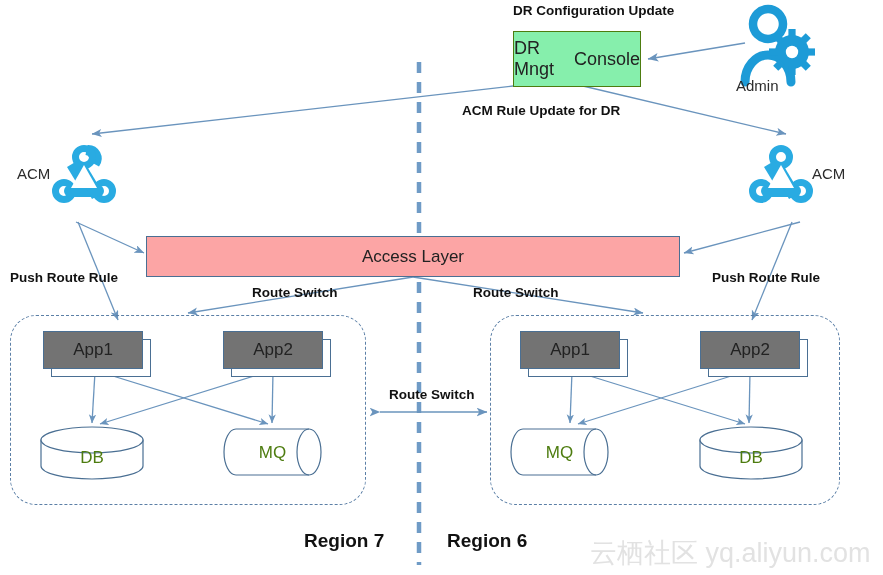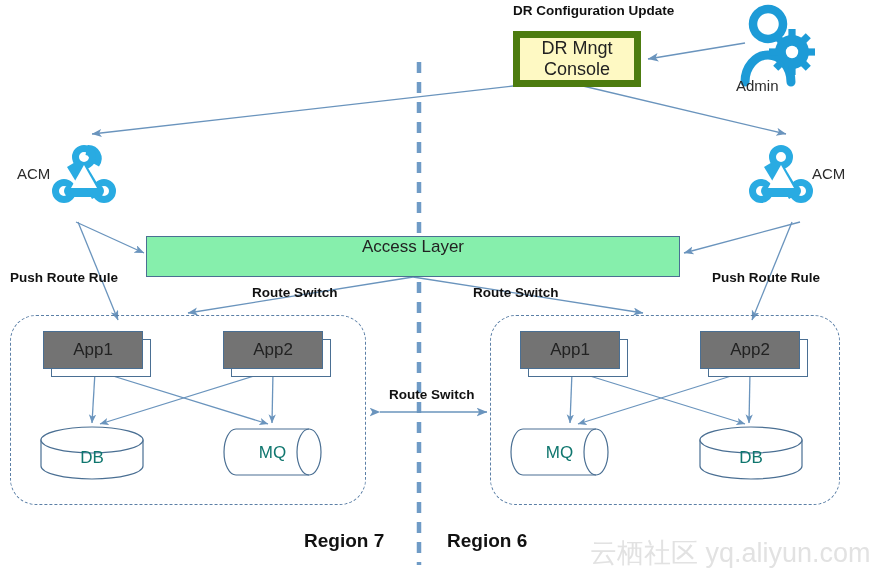--- a/index.html
+++ b/index.html
@@ -21,37 +21,37 @@
     border:1px solid #4a6f93;background:#737373;
     display:flex;align-items:center;justify-content:center;
     font-size:17px;color:#222;
   }
   .node-shadow{
     position:absolute;box-sizing:border-box;
     border:1px solid #4a6f93;background:#ffffff;
   }
   .console-box{
     position:absolute;box-sizing:border-box;
-    border:7px solid #4d7c0f;background:#fef9c3;
-    display:flex;flex-direction:column;align-items:center;justify-content:center;
+    border:1px solid #4d7c0f;background:#86efac;
+    display:flex;flex-direction:row;align-items:center;justify-content:center;
     font-size:18px;color:#222;line-height:1.15;
   }
   .access-box{
     position:absolute;box-sizing:border-box;
-    border:1px solid #4a6f93;background:#86efac;
-    display:flex;align-items:flex-start;justify-content:center;
+    border:1px solid #4a6f93;background:#fca5a5;
+    display:flex;align-items:center;justify-content:center;
     font-size:17px;color:#222;
   }
   .region-box{
     position:absolute;box-sizing:border-box;
     border:1.4px dashed #5b7fa6;border-radius:26px;background:transparent;
   }
   .cyl-label{
     position:absolute;left:0;right:0;text-align:center;
-    font-size:17px;color:#0f766e;
+    font-size:17px;color:#4d7c0f;
   }
   .watermark{
     position:absolute;font-size:27px;color:#e2e2e2;white-space:nowrap;
     font-family:"Liberation Sans","DejaVu Sans",sans-serif;
   }
 </style>
 </head>
 <body>
 
 <div id="diagram">
@@ -181,20 +181,21 @@
 
   <div class="lbl lbl-bold" style="left:513px;top:4px;">DR Configuration Update</div>
 
   <div class="console-box" style="left:513px;top:31px;width:128px;height:56px;">
     <span>DR Mngt</span>
     <span>Console</span>
   </div>
 
   <div class="lbl lbl-plain" style="left:736px;top:78px;">Admin</div>
 
+  <div class="lbl lbl-bold" style="left:462px;top:104px;">ACM Rule Update for DR</div>
 
   <div class="lbl lbl-plain" style="left:17px;top:166px;">ACM</div>
   <div class="lbl lbl-plain" style="left:812px;top:166px;">ACM</div>
 
   <div class="access-box" style="left:146px;top:236px;width:534px;height:41px;">
     <span>Access Layer</span>
   </div>
 
   <div class="lbl lbl-bold" style="left:10px;top:271px;">Push Route Rule</div>
   <div class="lbl lbl-bold" style="left:712px;top:271px;">Push Route Rule</div>

